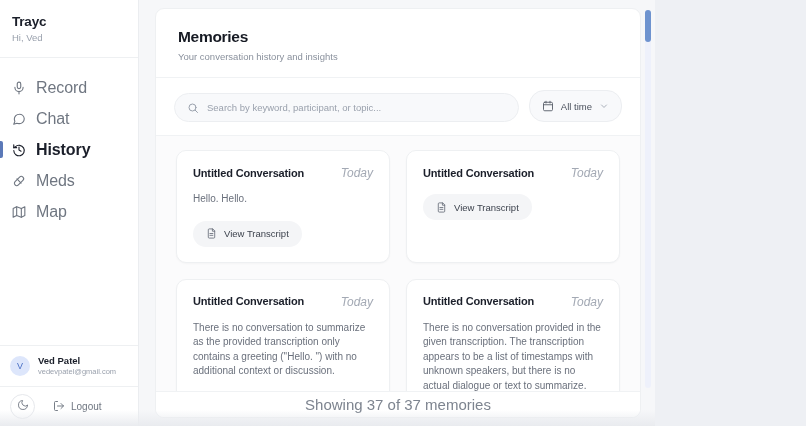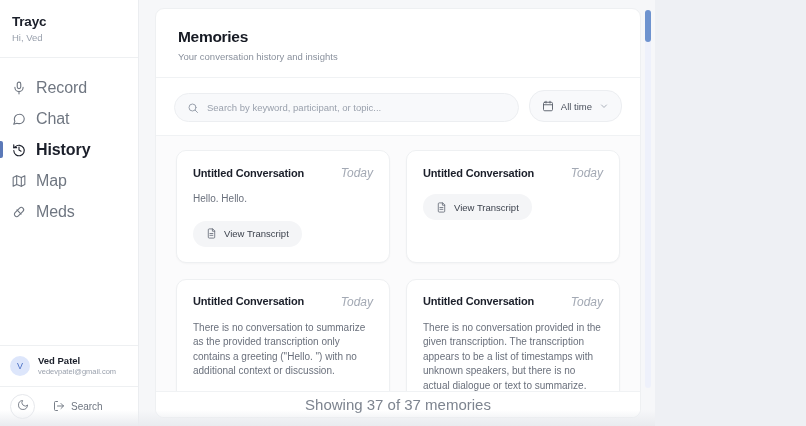--- a/index.html
+++ b/index.html
@@ -348,36 +348,36 @@
               <path d="M3.05 13a9 9 0 1 0 2.6-6.4L3 8"></path>
               <path d="M12 7v5l3.5 2"></path>
           </svg>
         </span>
         <span class="nav-label">History</span>
       </div>
 
       <div class="nav-item">
         <span class="nav-icon">
           <svg viewBox="0 0 24 24" fill="none" stroke="currentColor" stroke-width="1.9" stroke-linecap="round" stroke-linejoin="round" width="14" height="14">
+            <rect x="2.5" y="8" width="19" height="8" rx="4" transform="rotate(-45 12 12)"></rect>
+              <line x1="8.5" y1="8.5" x2="15.5" y2="15.5"></line>
+          </svg>
+        </span>
+        <span class="nav-label">Meds</span>
+      </div>
+
+      <div class="nav-item">
+        <span class="nav-icon">
+          <svg viewBox="0 0 24 24" fill="none" stroke="currentColor" stroke-width="1.9" stroke-linecap="round" stroke-linejoin="round" width="14" height="14">
             <path d="M2 6l6-3 8 3 6-3v15l-6 3-8-3-6 3z"></path>
               <line x1="8" y1="3" x2="8" y2="18"></line>
               <line x1="16" y1="6" x2="16" y2="21"></line>
           </svg>
         </span>
         <span class="nav-label">Map</span>
-      </div>
-
-      <div class="nav-item">
-        <span class="nav-icon">
-          <svg viewBox="0 0 24 24" fill="none" stroke="currentColor" stroke-width="1.9" stroke-linecap="round" stroke-linejoin="round" width="14" height="14">
-            <rect x="2.5" y="8" width="19" height="8" rx="4" transform="rotate(-45 12 12)"></rect>
-              <line x1="8.5" y1="8.5" x2="15.5" y2="15.5"></line>
-          </svg>
-        </span>
-        <span class="nav-label">Meds</span>
       </div>
 
     </nav>
 
     <div class="side-user">
       <div class="avatar">V</div>
       <div class="user-meta">
         <div class="user-name">Ved Patel</div>
         <div class="user-email">vedevpatel@gmail.com</div>
       </div>
@@ -392,21 +392,21 @@
         </span>
       </button>
       <button class="logout-btn">
         <span>
           <svg viewBox="0 0 24 24" fill="none" stroke="currentColor" stroke-width="1.9" stroke-linecap="round" stroke-linejoin="round" width="12" height="12">
             <path d="M9 21H5a2 2 0 0 1-2-2V5a2 2 0 0 1 2-2h4"></path>
               <polyline points="16 17 21 12 16 7"></polyline>
               <line x1="21" y1="12" x2="9" y2="12"></line>
           </svg>
         </span>
-        <span>Search</span>
+        <span>Logout</span>
       </button>
     </div>
 
   </aside>
 
   <main class="main">
     <div class="panel">
 
       <div class="page-head">
         <div class="page-title">Memories</div>

